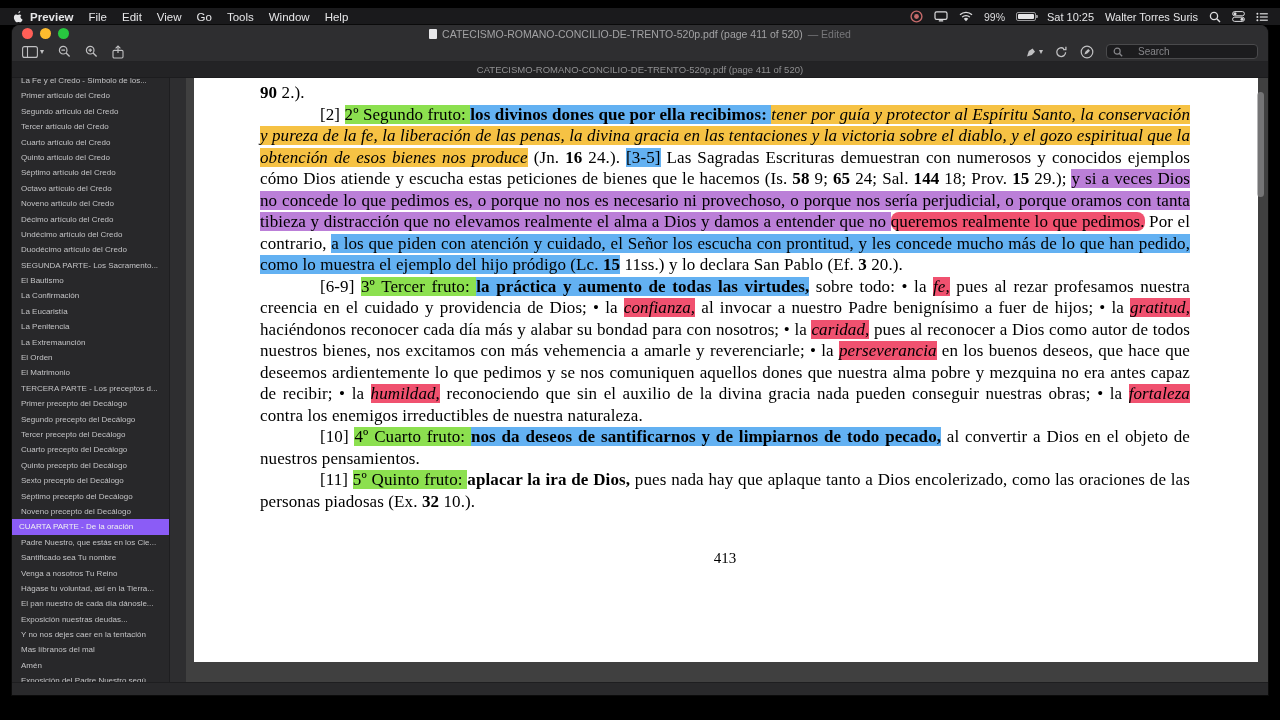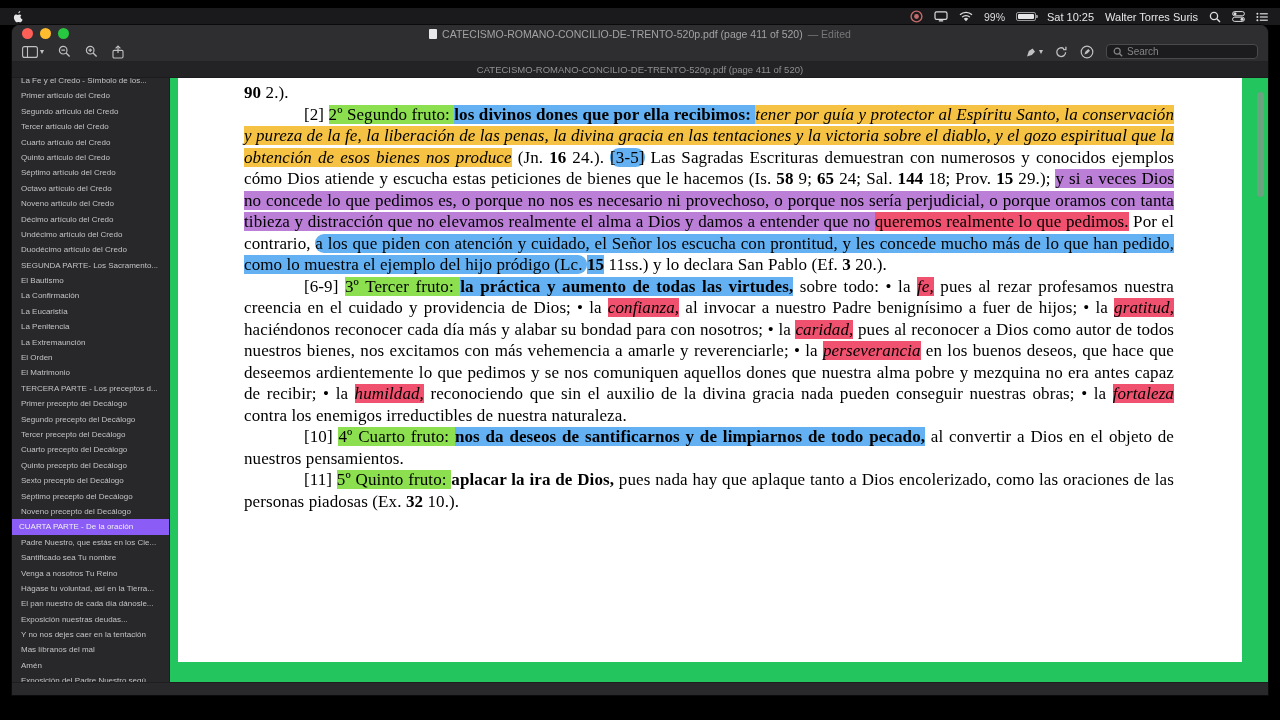--- a/index.html
+++ b/index.html
@@ -33,51 +33,51 @@
   .tl.red { background:#ff5f57; } .tl.yellow { background:#febc2e; } .tl.green { background:#28c840; }
   .title { margin:0 auto; display:flex; align-items:center; gap:5px; font-size:10.5px; color:#a2a2a4; white-space:nowrap; }
   .doc-ico { width:8px; height:10px; background:#e8e8ea; border-radius:1px; display:inline-block; }
   .title .edited { color:#77777a; }
 
   .toolbar { height:20px; background:#2e2e30; display:flex; align-items:center; padding:0 10px; border-bottom:1px solid #222224; }
   .tb-left, .tb-right { display:flex; align-items:center; gap:14px; }
   .tb-right { margin-left:auto; gap:12px; }
   .tb-btn { background:none; border:none; display:flex; align-items:center; gap:2px; color:#c0c0c2; cursor:default; padding:0; }
   .chev { font-size:8px; color:#c0c0c2; }
-  .searchbox { display:flex; align-items:center; gap:4px; width:152px; height:15px; background:#1c1c1e;
+  .searchbox { display:flex; align-items:center; gap:15px; width:152px; height:15px; background:#1c1c1e;
                border:1px solid #4a4a4c; border-radius:4px; padding:0 6px; }
   .searchbox input { flex:1; background:transparent; border:none; outline:none; color:#d0d0d2; font-size:10px; width:100%; }
   .searchbox input::placeholder { color:#86868a; }
 
   .tabbar { height:16px; background:#232325; display:flex; align-items:center; justify-content:center;
             font-size:9.5px; color:#909092; border-bottom:1px solid #1c1c1e; }
 
   .content { position:absolute; top:53px; bottom:13px; left:0; right:0; display:flex; }
 
   
   .sidebar { width:158px; background:#28282a; border-right:1px solid #1e1e20; overflow:hidden; padding-top:0; }
   .sb-list { margin-top:-5px; }
   .sb-item { height:15.4px; line-height:15.4px; padding:0 9px; font-size:8px; color:#c3c3c5;
              white-space:nowrap; overflow:hidden; text-overflow:ellipsis; }
   .sb-item.selected { background:#8b5cf6; color:#f0f0f2;padding-left:7px; }
 
   
-  .docview { position:relative; flex:1; background:#22c55e; overflow:hidden; }
+  .docview { position:relative; flex:1; background:#404040; overflow:hidden;margin-left:16px; }
   .page { position:absolute; left:8px; top:0; width:1064px; height:584px; background:#fff;
           padding:4px 68px 0 66px; }
   .page p.para { font-family:"Liberation Serif", serif; font-size:17px; line-height:21.5px;
                  color:#000; text-align:justify; letter-spacing:0.1px; }
   .para.indent { text-indent:60px; }
   .run.b  { font-weight:700; }
   .run.g  { background:var(--hl-green); }
   .run.bb { background:var(--hl-blue); font-weight:700; }
-  .run.bl { background:var(--hl-blue);border-radius:9px; }
+  .run.bl { background:var(--hl-blue); }
   .run.o  { background:var(--hl-orange);font-style:italic; }
   .run.p  { background:var(--hl-purple); }
-  .run.r  { background:var(--hl-red); }
+  .run.r  { background:var(--hl-red);border-radius:8px; }
   .run.ri { background:var(--hl-red); font-style:italic; }
   .pagenum { text-align:center; margin-top:38px; font-family:"Liberation Serif", serif; font-size:15px; color:#000; }
 
   .vthumb { position:absolute; right:4px; top:14px; width:7px; height:105px; background:#909092;
             opacity:.65; border-radius:4px; }
 
   .winfooter { position:absolute; bottom:0; left:0; right:0; height:13px; background:#29292b; border-top:1px solid #1e1e20; }
 
   svg { display:block; }
 </style>
@@ -85,20 +85,30 @@
 <body>
 
 <div class="screen">
 
   <div class="menubar">
     <span class="apple">
       <svg width="12" height="13" viewBox="0 0 170 170">
           <path fill="#e6e6e8" d="M150 130c-3 7-6 13-10 19-6 9-14 19-24 19-9 0-12-6-24-6s-16 6-24 6c-10 0-17-9-24-18C30 128 20 96 32 74c6-11 17-18 29-18 9 0 17 6 23 6 5 0 15-7 25-6 4 0 16 1 24 13-21 12-18 41 17 61zM110 28c5-6 8-14 7-22-7 1-15 5-20 11-5 5-9 13-7 21 8 0 15-4 20-10z"></path>
         </svg>
     </span>
+    <div class="menu-items">
+        <span class="menu-item app-name">Preview</span>
+        <span class="menu-item">File</span>
+        <span class="menu-item">Edit</span>
+        <span class="menu-item">View</span>
+        <span class="menu-item">Go</span>
+        <span class="menu-item">Tools</span>
+        <span class="menu-item">Window</span>
+        <span class="menu-item">Help</span>
+      </div>
     <div class="status">
       <span class="s-icon">
         <svg width="13" height="13" viewBox="0 0 13 13">
             <circle cx="6.5" cy="6.5" r="5.4" fill="none" stroke="#c56a6a" stroke-width="1.4"></circle>
             <circle cx="6.5" cy="6.5" r="2.4" fill="#c56a6a"></circle>
           </svg>
       </span>
       <span class="s-icon">
         <svg width="14" height="11" viewBox="0 0 14 11">
             <rect x="1" y="0.8" width="12" height="7.6" rx="1.6" fill="none" stroke="#dcdcde" stroke-width="1.2"></rect>
@@ -274,20 +284,21 @@
 
       <div class="docview">
         <div class="page">
           <div>
               <p class="para"><span class="run b">90</span><span class="run n"> 2.).</span></p>
               <p class="para indent"><span class="run n">[2] </span><span class="run g">2º Segundo fruto: </span><span class="run bb">los divinos dones que por ella recibimos: </span><span class="run o">tener por guía y protector al Espíritu Santo, la conservación y pureza de la fe, la liberación de las penas, la divina gracia en las tentaciones y la victoria sobre el diablo, y el gozo espiritual que la obtención de esos bienes nos produce</span><span class="run n"> (Jn. </span><span class="run b">16</span><span class="run n"> 24.). </span><span class="run bl">[3-5]</span><span class="run n"> Las Sagradas Escrituras demuestran con numerosos y conocidos ejemplos cómo Dios atiende y escucha estas peticiones de bienes que le hacemos (Is. </span><span class="run b">58</span><span class="run n"> 9; </span><span class="run b">65</span><span class="run n"> 24; Sal. </span><span class="run b">144</span><span class="run n"> 18; Prov. </span><span class="run b">15</span><span class="run n"> 29.); </span><span class="run p">y si a veces Dios no concede lo que pedimos es, o porque no nos es necesario ni provechoso, o porque nos sería perjudicial, o porque oramos con tanta tibieza y distracción que no elevamos realmente el alma a Dios y damos a entender que no </span><span class="run r">queremos realmente lo que pedimos.</span><span class="run n"> Por el contrario, </span><span class="run bl">a los que piden con atención y cuidado, el Señor los escucha con prontitud, y les concede mucho más de lo que han pedido, como lo muestra el ejemplo del hijo pródigo (Lc. </span><span class="run bb">15</span><span class="run n"> 11ss.) y lo declara San Pablo (Ef. </span><span class="run b">3</span><span class="run n"> 20.).</span></p>
               <p class="para indent"><span class="run n">[6-9] </span><span class="run g">3º Tercer fruto: </span><span class="run bb">la práctica y aumento de todas las virtudes,</span><span class="run n"> sobre todo: • la </span><span class="run ri">fe,</span><span class="run n"> pues al rezar profesamos nuestra creencia en el cuidado y providencia de Dios; • la </span><span class="run ri">confianza,</span><span class="run n"> al invocar a nuestro Padre benignísimo a fuer de hijos; • la </span><span class="run ri">gratitud,</span><span class="run n"> haciéndonos reconocer cada día más y alabar su bondad para con nosotros; • la </span><span class="run ri">caridad,</span><span class="run n"> pues al reconocer a Dios como autor de todos nuestros bienes, nos excitamos con más vehemencia a amarle y reverenciarle; • la </span><span class="run ri">perseverancia</span><span class="run n"> en los buenos deseos, que hace que deseemos ardientemente lo que pedimos y se nos comuniquen aquellos dones que nuestra alma pobre y mezquina no era antes capaz de recibir; • la </span><span class="run ri">humildad,</span><span class="run n"> reconociendo que sin el auxilio de la divina gracia nada pueden conseguir nuestras obras; • la </span><span class="run ri">fortaleza</span><span class="run n"> contra los enemigos irreductibles de nuestra naturaleza.</span></p>
               <p class="para indent"><span class="run n">[10] </span><span class="run g">4º Cuarto fruto: </span><span class="run bb">nos da deseos de santificarnos y de limpiarnos de todo pecado,</span><span class="run n"> al convertir a Dios en el objeto de nuestros pensamientos.</span></p>
               <p class="para indent"><span class="run n">[11] </span><span class="run g">5º Quinto fruto: </span><span class="run b">aplacar la ira de Dios,</span><span class="run n"> pues nada hay que aplaque tanto a Dios encolerizado, como las oraciones de las personas piadosas (Ex. </span><span class="run b">32</span><span class="run n"> 10.).</span></p>
             </div>
+          <div class="pagenum">413</div>
         </div>
         <div class="vthumb"></div>
       </div>
 
     </div>
 
     <div class="winfooter"></div>
   </div>
 
 </div>

